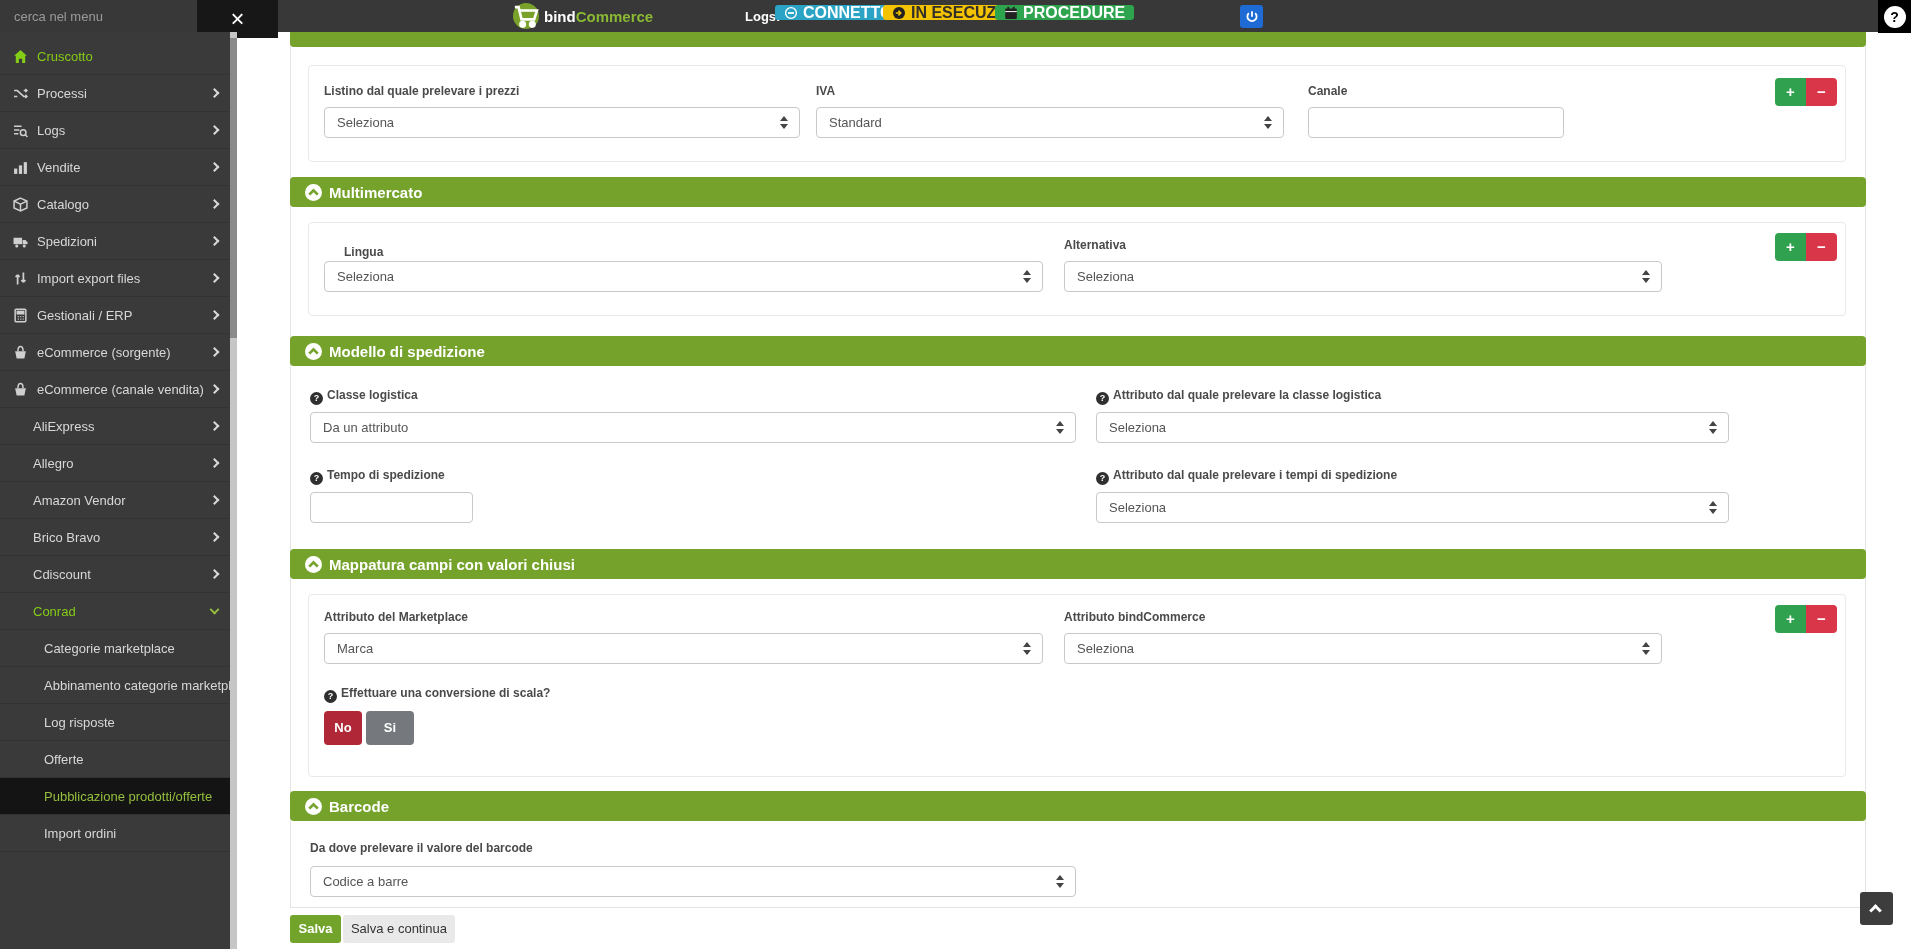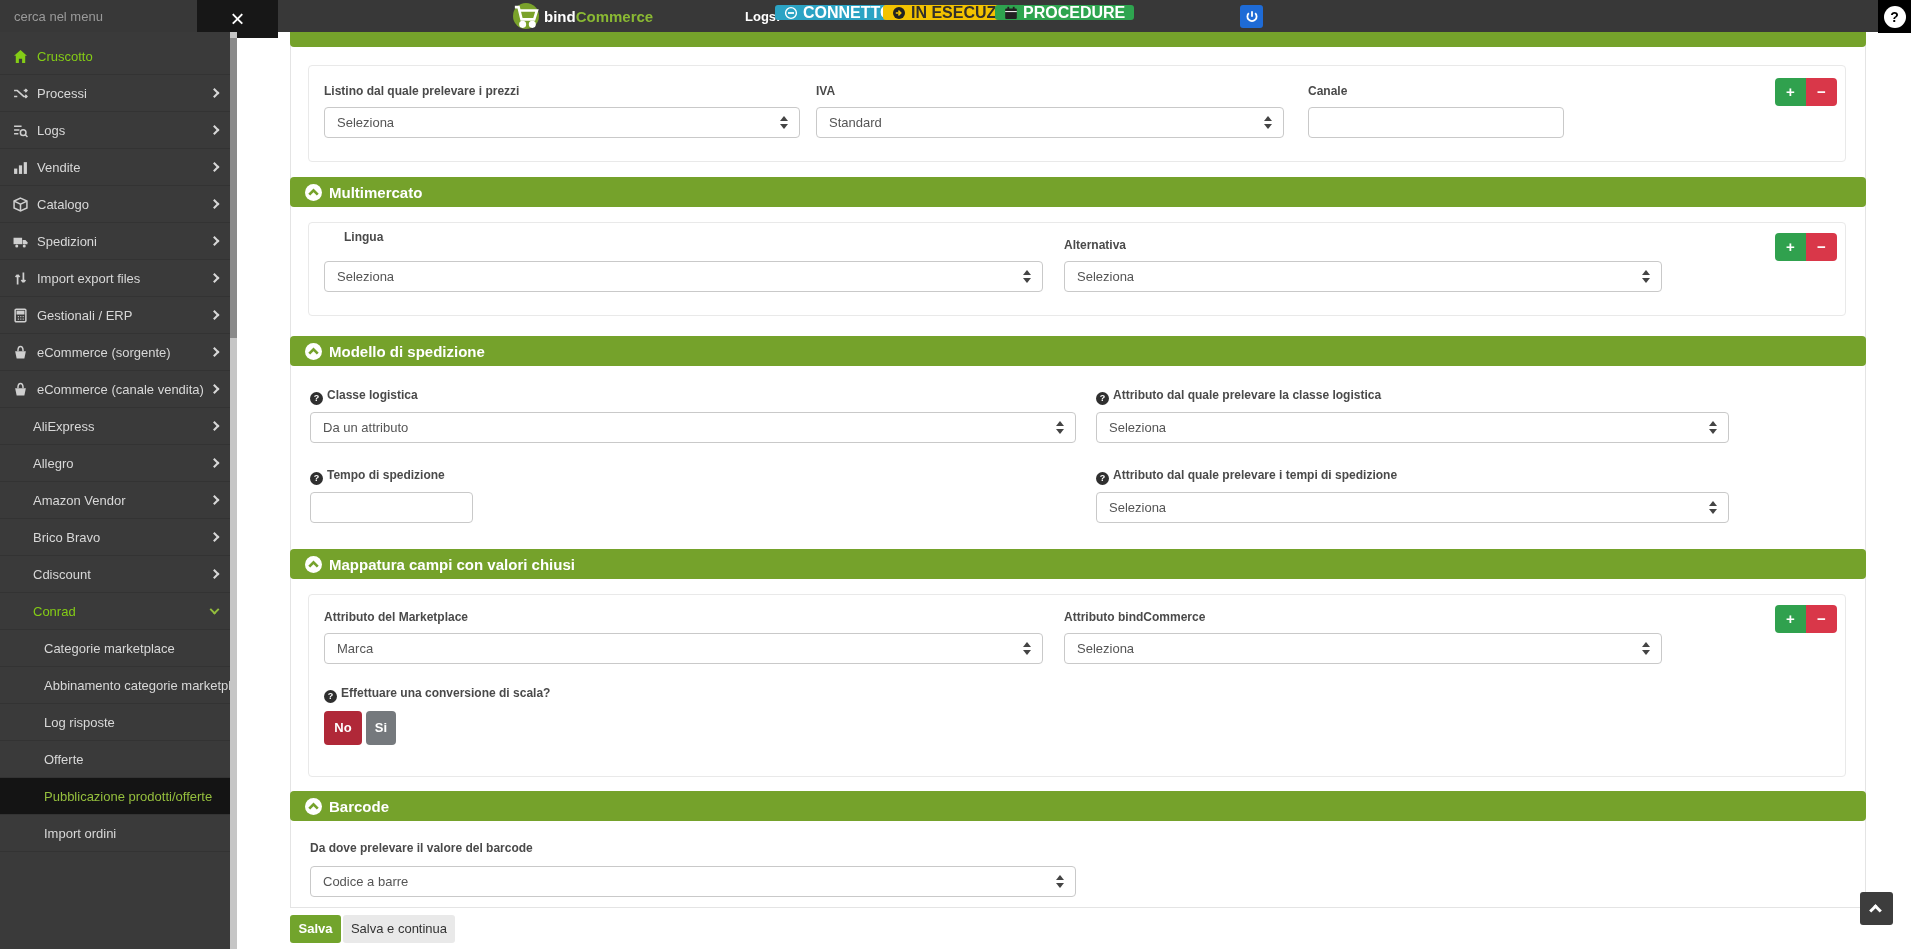--- a/index.html
+++ b/index.html
@@ -72,21 +72,21 @@
   .caret i { display:block; width:0; height:0; border-left:4px solid transparent; border-right:4px solid transparent; }
   .caret .up { border-bottom:5px solid #444; margin-bottom:3px; }
   .caret .dn { border-top:5px solid #444; }
   .pm { position:absolute; width:62px; height:28px; display:flex; }
   .pm .p, .pm .m { width:31px; color:#fff; font-size:15px; font-weight:bold; text-align:center; line-height:28px; cursor:pointer; }
   .pm .p { background:#30a14e; border-radius:4px 0 0 4px; }
   .pm .m { background:#d93749; border-radius:0 4px 4px 0; }
   .togbtn { position:absolute; height:34px; color:#fff; font-size:13px; font-weight:bold; text-align:center;
     line-height:34px; border-radius:4px; cursor:pointer; }
   #btn-no { left:324px; top:711px; width:38px; background:#b02838; }
-  #btn-si { left:366px; top:711px; width:30px; background:#75797d; }
+  #btn-si { left:366px; top:711px; width:48px; background:#75797d; }
   #save-btn { position:absolute; left:290px; top:915px; width:51px; height:28px; background:#72a42c; color:#fff;
     font-size:13px; font-weight:bold; text-align:center; line-height:28px; border-radius:3px; cursor:pointer; }
   #save-continue-btn { position:absolute; left:343px; top:915px; width:112px; height:28px; background:#e9e9e9;
     color:#333; font-size:13px; text-align:center; line-height:28px; border-radius:3px; cursor:pointer; }
   #scrolltop-btn { position:absolute; left:1860px; top:892px; width:33px; height:33px; background:#3d3d3d;
     border-radius:3px; cursor:pointer; }
   #scrolltop-btn .chup { position:absolute; left:11px; top:14px; width:9px; height:9px; border:solid #fff;
     border-width:3px 3px 0 0; transform:rotate(-45deg); }
   svg { display:block; width:100%; height:100%; }
 </style>
@@ -339,21 +339,21 @@
 
 <div class="gbar" style="top:177px;">
   <span class="cico">
       <svg viewBox="0 0 14 14" fill="none" stroke="currentColor" stroke-width="2.2">
         <path d="M3.5 8.8L7 5.2l3.5 3.6"></path>
       </svg>
     </span>
   <span>Multimercato</span>
 </div>
 <div class="panel" style="top:222px;height:94px;"></div>
-<div class="lbl" style="left:324px;top:230px;padding-left:20px;">Lingua</div>
+<div class="lbl" style="left:324px;top:245px;padding-left:20px;">Lingua</div>
 <div class="lbl" style="left:1064px;top:238px;">Alternativa</div>
 <div class="sel" style="left:324px;top:261px;width:719px;">
   <span>Seleziona</span>
   <span class="caret">
       <i class="up"></i>
       <i class="dn"></i>
     </span>
 </div>
 <div class="sel" style="left:1064px;top:261px;width:598px;">
   <span>Seleziona</span>

